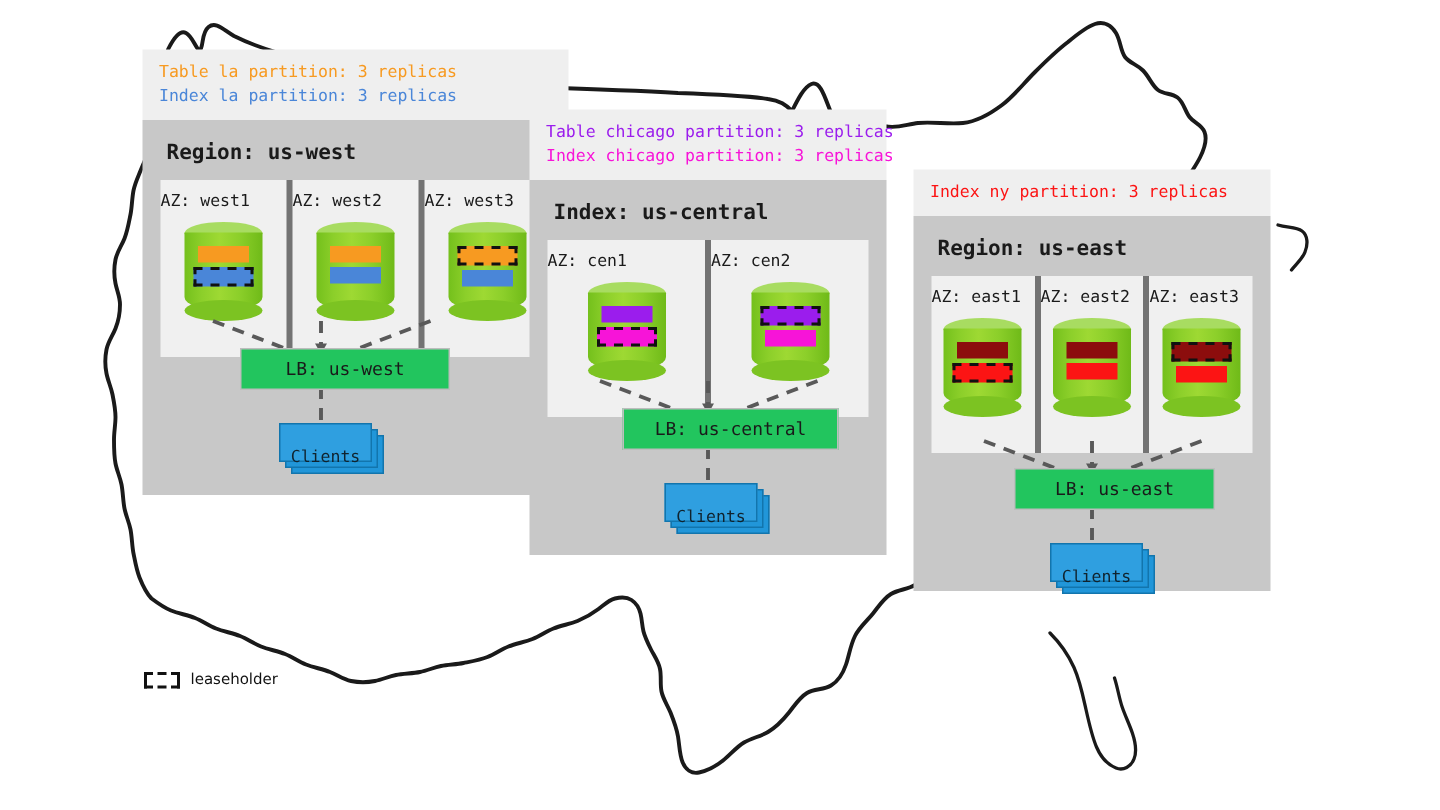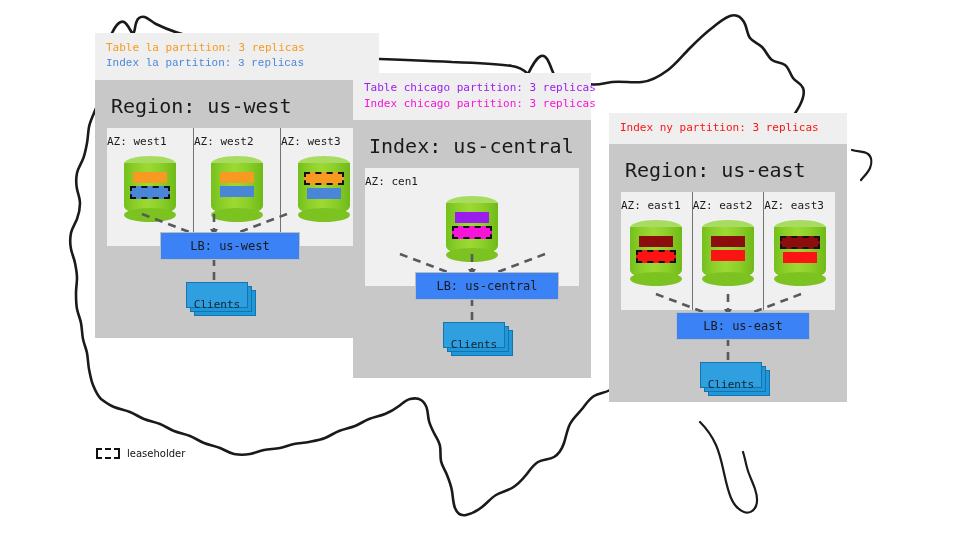--- a/index.html
+++ b/index.html
@@ -21,38 +21,39 @@
     line-height:1.45;
     font-size:11px;
     letter-spacing:0px;
   }
   .partition-line{white-space:nowrap;}
   .region-body{
     background:#c8c8c8;
     padding:10px 12px 14px 12px;
   }
   .region-title{
-    font-size:20px;color:#1a1a1a;
+    font-size:14px;color:#1a1a1a;
     padding:4px 2px 10px 4px;
     white-space:nowrap;
+    font-weight:bold;
   }
   .az-strip{
     background:#f0f0f0;
     display:flex;
     width:100%;
     box-sizing:border-box;
   }
   .az-cell{
     flex:1 1 0;
     position:relative;
     padding:7px 0 0 0;
     box-sizing:border-box;
     min-height:118px;
   }
-  .az-cell + .az-cell{border-left:1px solid #737373;}
+  .az-cell + .az-cell{border-left:4px solid #737373;}
   .az-label{
     font-size:11px;color:#1a1a1a;
     margin-bottom:8px;white-space:nowrap;
   }
 
   
   .db{
     position:relative;width:52px;height:66px;margin:0 auto;
   }
   .db-body{
@@ -80,21 +81,21 @@
     border:2px dashed #111111;
     width:40px;height:13px;
   }
 
   
   .conn-layer{position:absolute;left:0;top:0;width:100%;height:100%;pointer-events:none;z-index:4;}
 
   
   .lb-box{
     position:absolute;
-    background:#3b82f6;
+    background:#22c55e;
     border:1px solid #bdbdbd;
     font-size:12px;color:#1a1a1a;
     padding:6px 14px;
     white-space:nowrap;
     z-index:6;
     text-align:center;
   }
 
   
   .clients{
@@ -192,21 +193,21 @@
          C749,514 754,511 756,506 C758,501 757,495 755,489
          C753,483 750,477 748,471 C746,465 745,458 743,452"></path>
     <path fill="none" stroke="#1a1a1a" stroke-width="2.2" stroke-linecap="round" stroke-linejoin="round" d="M852,150 C858,152 864,151 868,154 C872,157 872,163 870,168
          C868,173 864,176 861,180"></path>
   </svg>
 
   <div class="region" id="region-0" style="left:95px;top:33px;width:284px;">
 
     <div class="partition-header">
       <div class="partition-line" style="color: rgb(247, 154, 33);">Table la partition: 3 replicas</div>
-      <div class="partition-line" style="color: rgb(74, 134, 216); font-family: Liberation Mono, monospace;">Index la partition: 3 replicas</div>
+      <div class="partition-line" style="color: rgb(74, 134, 216);">Index la partition: 3 replicas</div>
     </div>
 
     <div class="region-body">
       <div class="region-title">Region: us-west</div>
 
       <div class="az-strip">
         <div class="az-cell">
           <div class="az-label">AZ: west1</div>
           <div class="db">
             <div class="db-top"></div>
@@ -284,20 +285,32 @@
           <div class="db">
             <div class="db-top"></div>
             <div class="db-body"></div>
             <div class="db-bottom"></div>
             <div class="stripes">
               <div class="stripe" style="background: rgb(155, 29, 237);"></div>
               <div class="stripe lease" style="background: rgb(247, 20, 216);"></div>
             </div>
           </div>
         </div>
+        <div class="az-cell">
+          <div class="az-label">AZ: cen2</div>
+          <div class="db">
+            <div class="db-top"></div>
+            <div class="db-body"></div>
+            <div class="db-bottom"></div>
+            <div class="stripes">
+              <div class="stripe lease" style="background: rgb(155, 29, 237);"></div>
+              <div class="stripe" style="background: rgb(247, 20, 216);"></div>
+            </div>
+          </div>
+        </div>
       </div>
       <div style="height:78px;"></div>
     </div>
   </div>
 
   <svg class="conn-layer" viewBox="0 0 960 540">
     <g stroke="#595959" stroke-width="2.6" fill="none" stroke-dasharray="8,6" stroke-linecap="butt">
       <path d="M400,254 L463,278"></path>
       <path d="M472,254 L472,276"></path>
       <path d="M545,254 L482,278"></path>

